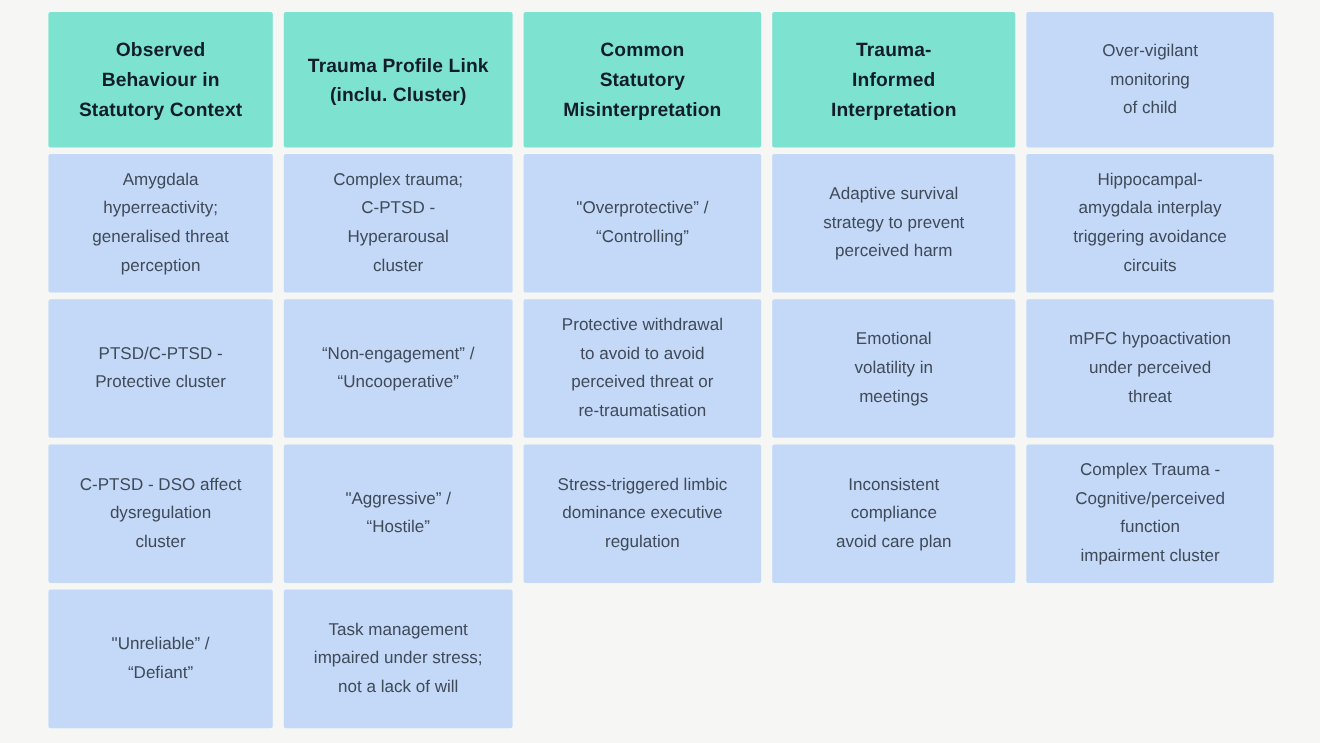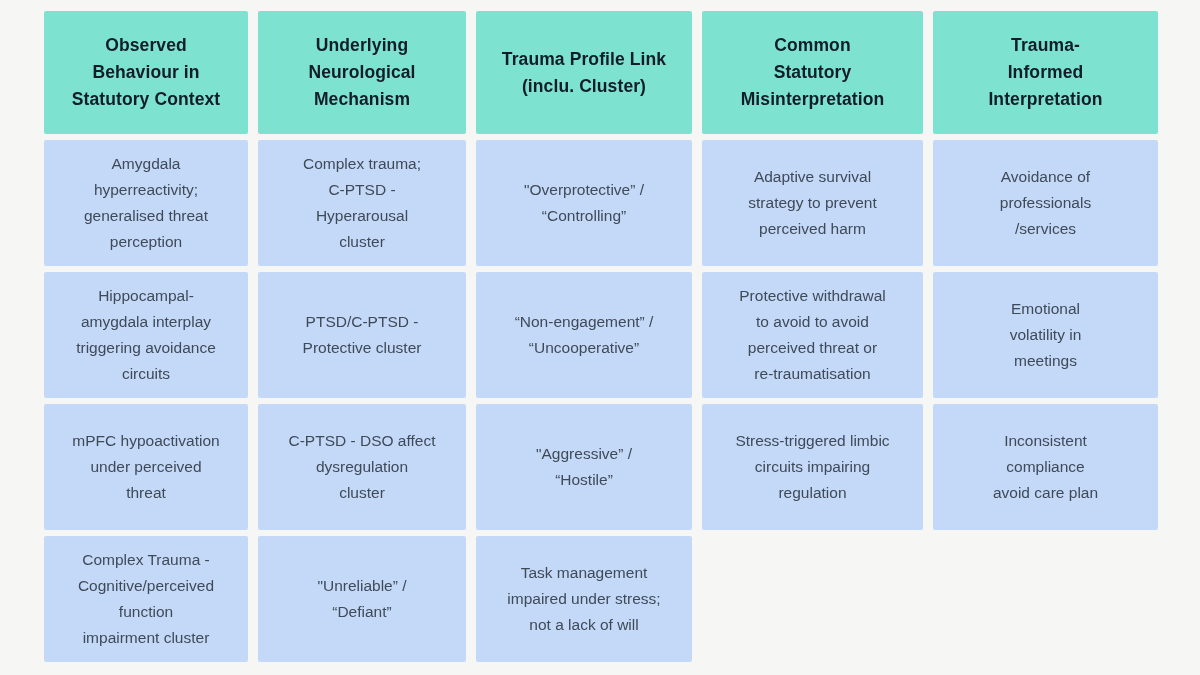--- a/index.html
+++ b/index.html
@@ -45,49 +45,46 @@
   }
 </style>
 </head>
 <body>
 
 <div class="table-grid">
 
   <div class="cell header">Observed
 Behaviour in
 Statutory Context</div>
-  <div class="cell header">Underlying
-Neurological
-Mechanism</div>
   <div class="cell header">Trauma Profile Link
 (inclu. Cluster)</div>
   <div class="cell header">Common
 Statutory
 Misinterpretation</div>
   <div class="cell header">Trauma-
 Informed
 Interpretation</div>
 
+  <div class="cell body">Over-vigilant
+monitoring
+of child</div>
   <div class="cell body">Amygdala
 hyperreactivity;
 generalised threat
 perception</div>
   <div class="cell body">Complex trauma;
 C-PTSD -
 Hyperarousal
 cluster</div>
   <div class="cell body">"Overprotective” /
 “Controlling”</div>
   <div class="cell body">Adaptive survival
 strategy to prevent
 perceived harm</div>
 
-  <div class="cell body">Avoidance of
-professionals
-/services</div>
   <div class="cell body">Hippocampal-
 amygdala interplay
 triggering avoidance
 circuits</div>
   <div class="cell body">PTSD/C-PTSD -
 Protective cluster</div>
   <div class="cell body">“Non-engagement” /
 “Uncooperative”</div>
   <div class="cell body">Protective withdrawal
 to avoid to avoid
@@ -99,21 +96,21 @@
 meetings</div>
   <div class="cell body">mPFC hypoactivation
 under perceived
 threat</div>
   <div class="cell body">C-PTSD - DSO affect
 dysregulation
 cluster</div>
   <div class="cell body">"Aggressive” /
 “Hostile”</div>
   <div class="cell body">Stress-triggered limbic
-circuits impairing
+dominance executive
 regulation</div>
 
   <div class="cell body">Inconsistent
 compliance
 avoid care plan</div>
   <div class="cell body">Complex Trauma -
 Cognitive/perceived
 function
 impairment cluster</div>
   <div class="cell body">"Unreliable” /

